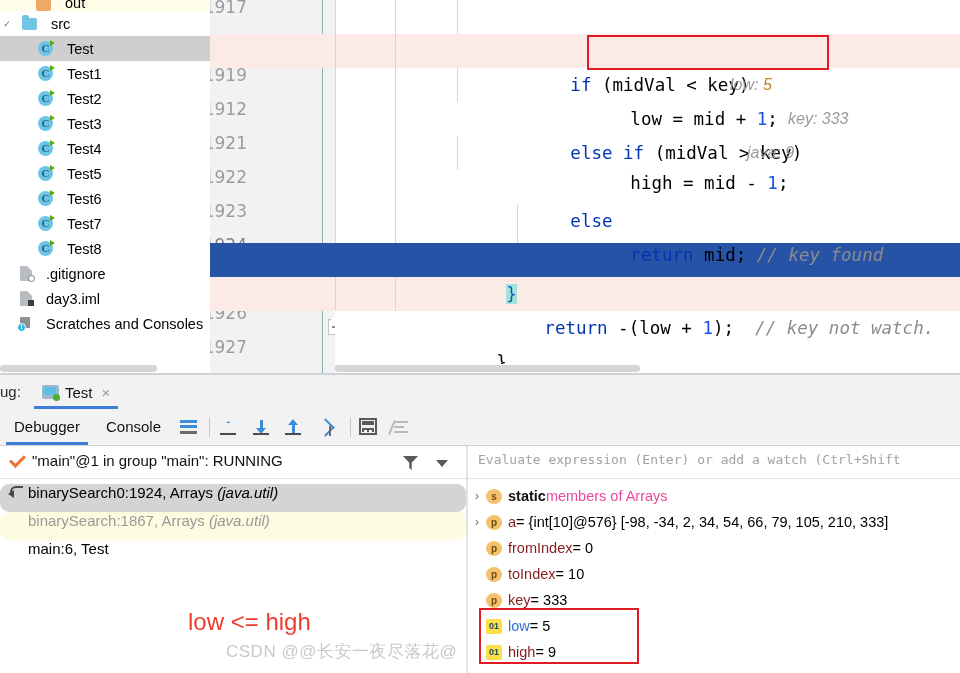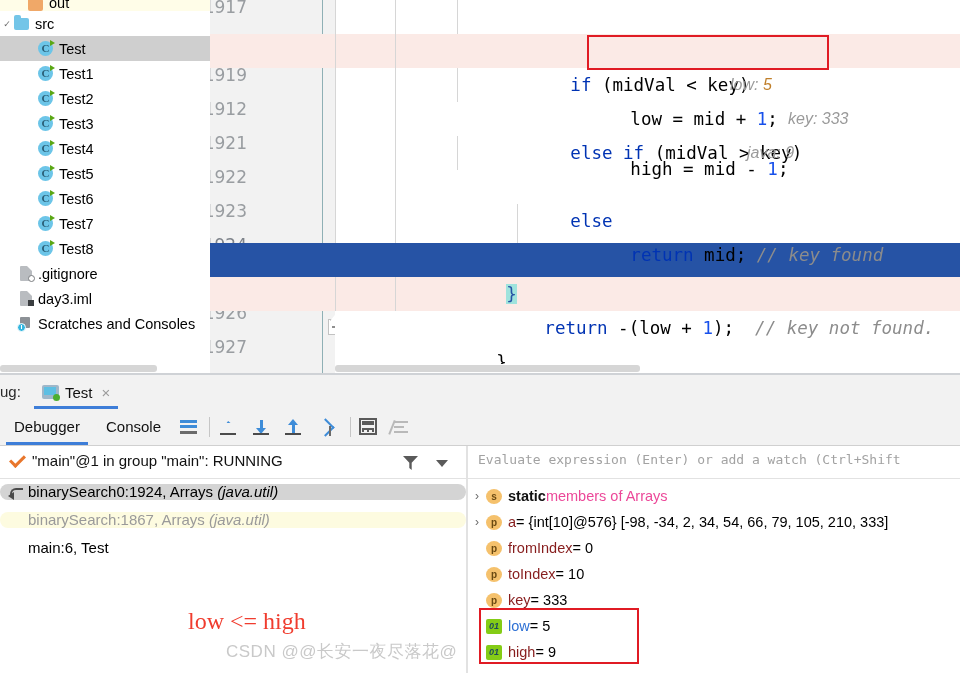--- a/index.html
+++ b/index.html
@@ -10,21 +10,21 @@
     position:relative;
     -webkit-font-smoothing:antialiased;
   }
   .app{position:absolute;inset:0;}
 
   
   .top-area{position:absolute;left:0;top:0;width:960px;height:375px;overflow:hidden;background:#fff;}
 
   
   .tree{position:absolute;left:0;top:0;width:210px;height:362px;background:#fff;overflow:hidden;}
-  .tree-row{height:25px;display:flex;align-items:center;font-size:14.5px;color:#000;white-space:nowrap;}
+  .tree-row{height:25px;display:flex;align-items:center;font-size:14.5px;color:#000;white-space:nowrap;gap:8px;}
   .tree-row.cut{height:11px;align-items:flex-end;background:#fffde8;}
   .tree-row.sel{background:#cfcfcf;}
   .tw{display:inline-block;width:14px;text-align:center;color:#6b6b6b;font-size:9px;flex:none;}
   .ic{display:inline-block;flex:none;position:relative;margin-right:5px;}
 
   
   .ic-folder{width:15px;height:12px;background:#73c5e8;border-radius:1px 2px 2px 2px;}
   .ic-folder:before{content:"";position:absolute;left:0;top:-3px;width:7px;height:4px;background:#73c5e8;border-radius:2px 2px 0 0;}
   .ic-folder.orange{background:#f0a868;}
   .ic-folder.orange:before{background:#f0a868;}
@@ -170,21 +170,21 @@
   .thread-bar{position:absolute;left:0;top:0;width:466px;height:32px;border-bottom:1px solid #e2e2e2;}
   .ic-check{position:absolute;left:10px;top:9px;width:15px;height:9px;}
   .ic-check:before{content:"";position:absolute;left:0;top:0;width:12px;height:6px;
         border-left:3px solid #e8762c;border-bottom:3px solid #e8762c;transform:rotate(-45deg);}
   .thread-text{position:absolute;left:32px;top:6px;font-size:15px;color:#111;}
   .ic-filter{position:absolute;right:48px;top:10px;width:15px;height:14px;
         background:#5a5a5a;clip-path:polygon(0 0,100% 0,58% 48%,58% 100%,42% 86%,42% 48%);}
   .ic-caret{position:absolute;right:18px;top:14px;width:0;height:0;
         border-left:6px solid transparent;border-right:6px solid transparent;border-top:7px solid #5a5a5a;}
 
-  .frame-row{position:absolute;left:0;width:466px;height:16px;display:flex;align-items:flex-end;font-size:15px;border-radius:9px;}
+  .frame-row{position:absolute;left:0;width:466px;height:28px;display:flex;align-items:flex-start;font-size:15px;border-radius:9px;}
   .frame-row.sel{background:#d4d4d4;}
   .frame-row.lib{background:#fdfbe0;color:#9a9a9a;}
   .ic-ret{position:relative;width:16px;height:14px;margin:0 4px 0 8px;flex:none;}
   .ic-ret:before{content:"";position:absolute;left:2px;top:2px;width:11px;height:7px;
         border:2px solid #4a4a4a;border-right:none;border-bottom:none;border-radius:6px 0 0 0;}
   .ic-ret:after{content:"";position:absolute;left:0px;top:6px;width:0;height:0;
         border-top:4px solid transparent;border-bottom:4px solid transparent;border-right:6px solid #4a4a4a;}
   .frame-txt{white-space:nowrap;}
   .frame-txt i{font-style:italic;}
   .frame-indent{padding-left:28px;}
@@ -193,21 +193,21 @@
 
   
   .vars{position:absolute;left:468px;top:71px;width:492px;height:227px;background:#fff;}
   .watch-bar{position:absolute;left:0;top:0;width:492px;height:32px;border-bottom:1px solid #e2e2e2;}
   .watch-ph{position:absolute;left:10px;top:6px;font-size:13px;color:#a2a2a2;
         font-family:"DejaVu Sans Mono","Liberation Mono",monospace;white-space:nowrap;}
   .var-row{position:absolute;left:0;width:492px;height:24px;display:flex;align-items:center;font-size:14.5px;white-space:nowrap;}
   .var-exp{display:inline-block;width:18px;text-align:center;color:#6b6b6b;font-size:12px;flex:none;}
   .badge{display:inline-block;width:16px;height:15px;border-radius:50%;background:#f5c16c;color:#6b4a12;
         font-size:10px;font-weight:bold;line-height:15px;text-align:center;flex:none;margin-right:6px;}
-  .badge.local{border-radius:2px;background:#84cc16;color:#1d4a5c;font-size:9px;font-style:italic;}
+  .badge.local{border-radius:2px;background:#fde047;color:#1d4a5c;font-size:9px;}
   .vname{color:#871d1d;}
   .vname.blue{color:#2c6fd4;}
   .vstatic{color:#111;font-weight:bold;}
   .vdim{color:#ec4899;}
 
   .var-redbox{position:absolute;border:2.5px solid #e01b24;box-sizing:border-box;}
 
   .annot{position:absolute;color:#f03c2e;font-size:24px;font-family:"Liberation Sans",sans-serif;}
   .watermark{position:absolute;color:#c9c9c9;font-size:17px;letter-spacing:.5px;}
 </style>
@@ -341,42 +341,42 @@
         </div>
 
         <div class="codeline" style="top:102px;left:130px;">
           <span class="kw">else if</span><span> (midVal &gt; key)</span>
         </div>
         <div class="hint" style="position:absolute;top:102px;left:453px;line-height:34px;">
           <span>key:</span>
           <span>333</span>
         </div>
 
-        <div class="codeline" style="top:118px;left:190px;">
+        <div class="codeline" style="top:132px;left:190px;">
           <span>high = mid - </span><span class="num">1</span><span>;</span>
         </div>
         <div class="hint" style="position:absolute;top:136px;left:412px;line-height:34px;">
           <span>java:</span>
           <span>9</span>
         </div>
 
         <div class="codeline" style="top:170px;left:130px;">
           <span class="kw">else</span>
         </div>
 
         <div class="codeline" style="top:204px;left:190px;">
           <span class="kw">return</span><span> mid; </span><span class="cmt">// key found</span>
         </div>
 
         <div class="codeline" style="top:243px;left:66px;color:#fff;">
           <span class="brace-match" style="color:#2653a5;">}</span>
         </div>
 
         <div class="codeline" style="top:277px;left:104px;">
-          <span class="kw">return</span><span> -(low + </span><span class="num">1</span><span>);  </span><span class="cmt">// key not found.</span>
+          <span class="kw">return</span><span> -(low + </span><span class="num">1</span><span>);  </span><span class="cmt">// key not watch.</span>
         </div>
 
         <div class="codeline" style="top:311px;left:56px;">
           <span>}</span>
         </div>
       </div>
 
       <div class="ed-hscroll" style="left:125px;">
         <div class="thumb"></div>
       </div>
@@ -502,17 +502,17 @@
       <div class="var-row" style="top:194px;">
         <span class="var-exp"></span>
         <span class="badge local">01</span>
         <span class="vname">high</span>
           <span> = 9</span>
       </div>
 
       <div class="var-redbox" style="left:11px;top:162px;width:160px;height:56px;"></div>
     </div>
 
-    <div class="annot" style="left:188px;top:233px;font-family:Liberation Serif, serif;">low &lt;= high</div>
+    <div class="annot" style="left:188px;top:233px;">low &lt;= high</div>
     <div class="watermark" style="left:226px;top:265px;">CSDN @@长安一夜尽落花@</div>
   </div>
 
 </div>
 
 </body></html>

